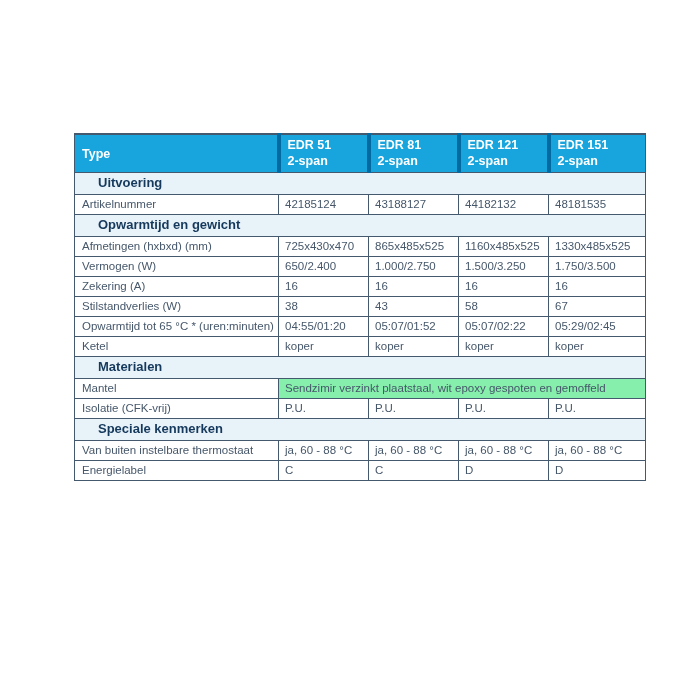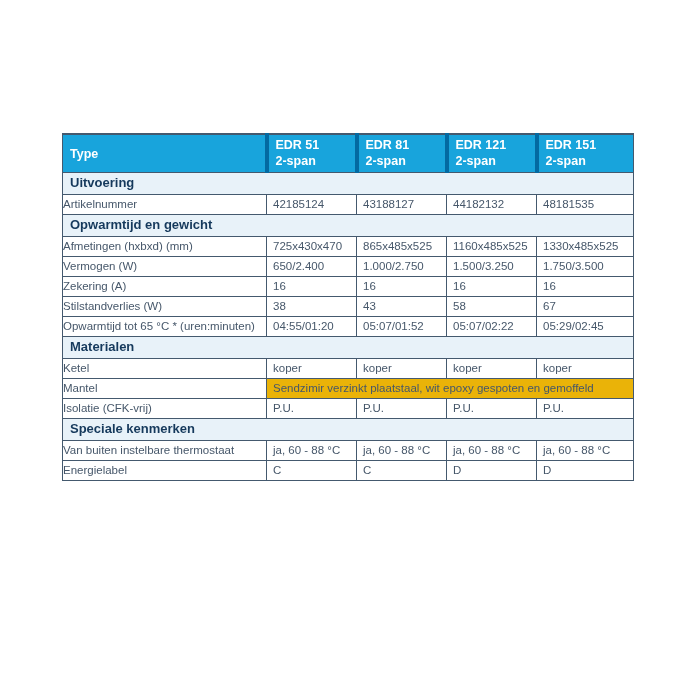--- a/index.html
+++ b/index.html
@@ -14,21 +14,21 @@
   *{box-sizing:border-box;}
   html,body{margin:0;padding:0;}
   body{
     width:700px;height:700px;
     background:var(--page-bg);
     font-family:"Liberation Sans", sans-serif;
     position:relative;
   }
   table.spec-table{
     position:absolute;
-    left:62px;top:133px;
+    left:74px;top:133px;
     width:571px;
     border-collapse:collapse;
     table-layout:fixed;
   }
   .spec-table col.c-label{width:204px;}
   .spec-table col.c-v1{width:90px;}
   .spec-table col.c-v2{width:90px;}
   .spec-table col.c-v3{width:90px;}
   .spec-table col.c-v4{width:97px;}
 
@@ -57,29 +57,29 @@
     border-left:4px solid #0369a1;
   }
   .spec-table thead th .hdr-line{display:block;line-height:1.25;}
   
   .spec-table td.section{
     background:var(--section-bg);
     color:var(--section-text);
     font-weight:bold;
     font-size:13px;
     height:21px;
-    padding:2px 7px;
+    padding:2px 23px;
   }
   
   .spec-table td.datacell, .spec-table td.labelcell{
     background:#ffffff;
     height:20px;
   }
-  .spec-table td.labelcell{padding-left:0;}
-  .spec-table td.spancell{background:#eab308;height:20px;}
+  .spec-table td.labelcell{padding-left:7px;}
+  .spec-table td.spancell{background:#86efac;height:20px;}
 </style>
 </head>
 <body>
 
 <table class="spec-table">
   <colgroup>
     <col class="c-label">
       <col class="c-v1">
       <col class="c-v2">
       <col class="c-v3">
@@ -153,28 +153,28 @@
     </tr>
     <tr>
       <td class="labelcell">Opwarmtijd tot 65 °C * (uren:minuten)</td>
       <td class="datacell">04:55/01:20</td>
       <td class="datacell">05:07/01:52</td>
       <td class="datacell">05:07/02:22</td>
       <td class="datacell">05:29/02:45</td>
     </tr>
 
     <tr>
+      <td class="labelcell">Ketel</td>
+      <td class="datacell">koper</td>
+      <td class="datacell">koper</td>
+      <td class="datacell">koper</td>
+      <td class="datacell">koper</td>
+    </tr>
+    <tr>
       <td class="section" colspan="5">Materialen</td>
-    </tr>
-    <tr>
-      <td class="labelcell">Ketel</td>
-      <td class="datacell">koper</td>
-      <td class="datacell">koper</td>
-      <td class="datacell">koper</td>
-      <td class="datacell">koper</td>
     </tr>
     <tr>
       <td class="labelcell">Mantel</td>
       <td class="spancell" colspan="4">Sendzimir verzinkt plaatstaal, wit epoxy gespoten en gemoffeld</td>
     </tr>
     <tr>
       <td class="labelcell">Isolatie (CFK-vrij)</td>
       <td class="datacell">P.U.</td>
       <td class="datacell">P.U.</td>
       <td class="datacell">P.U.</td>

